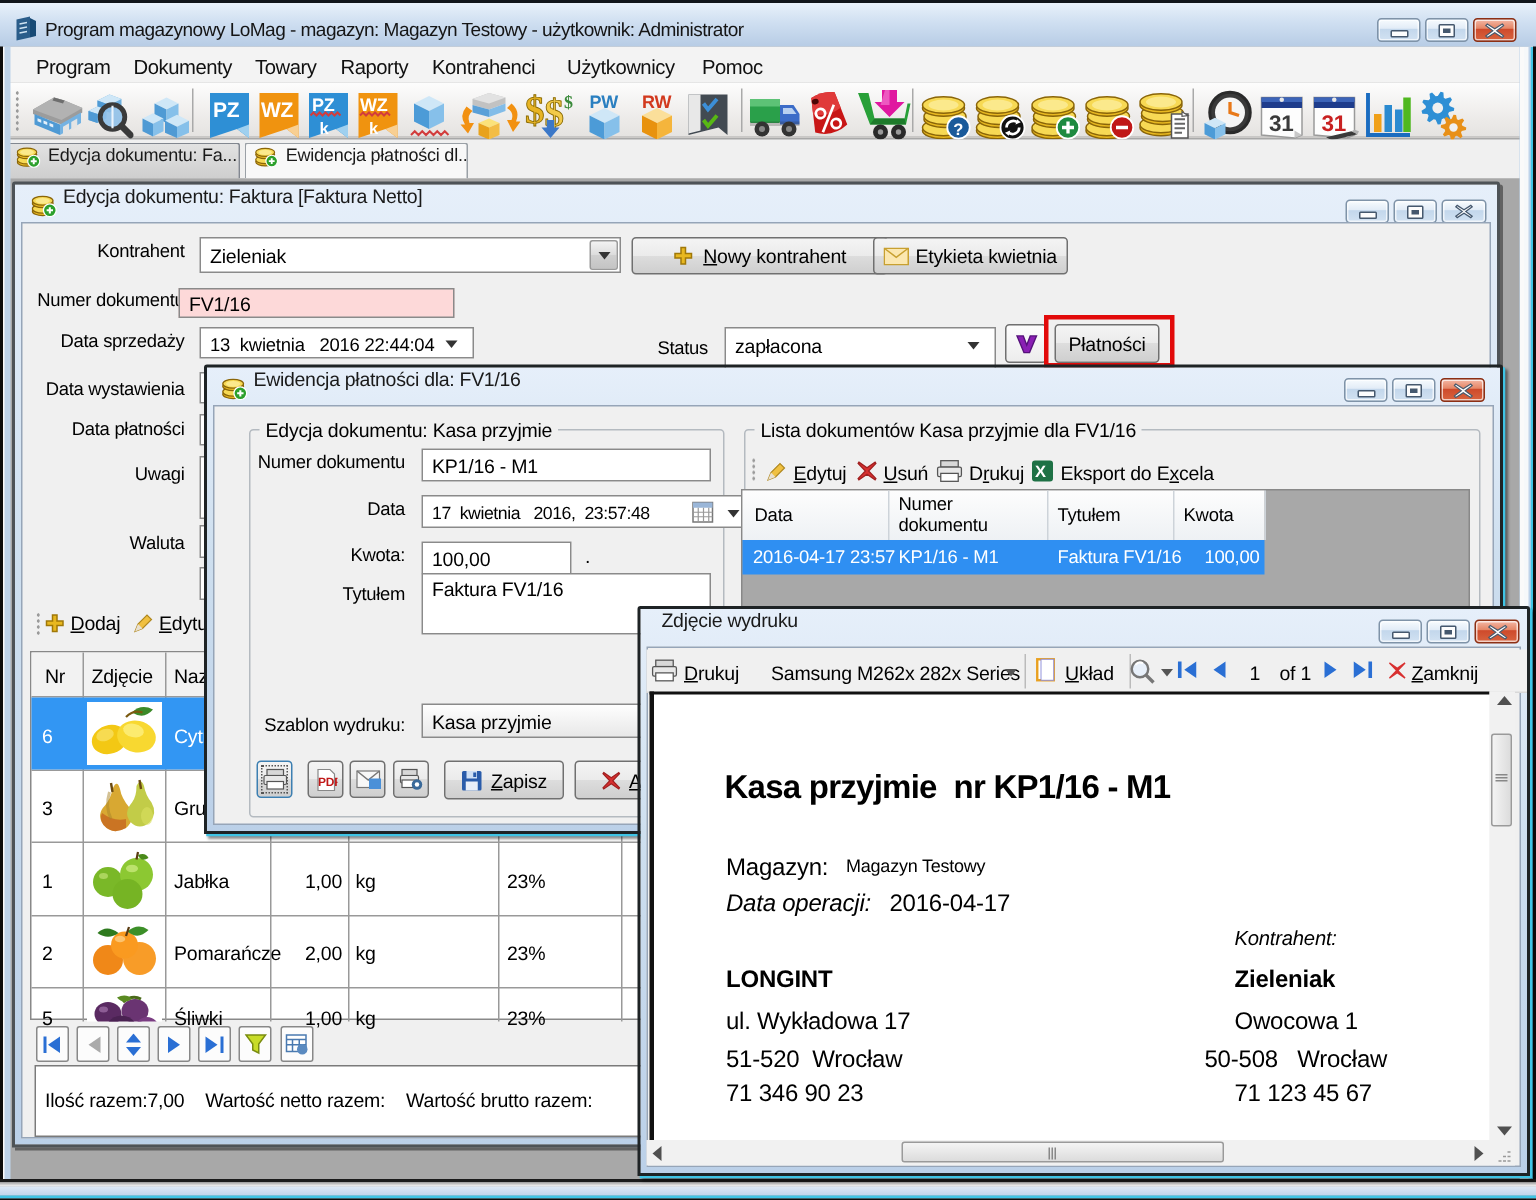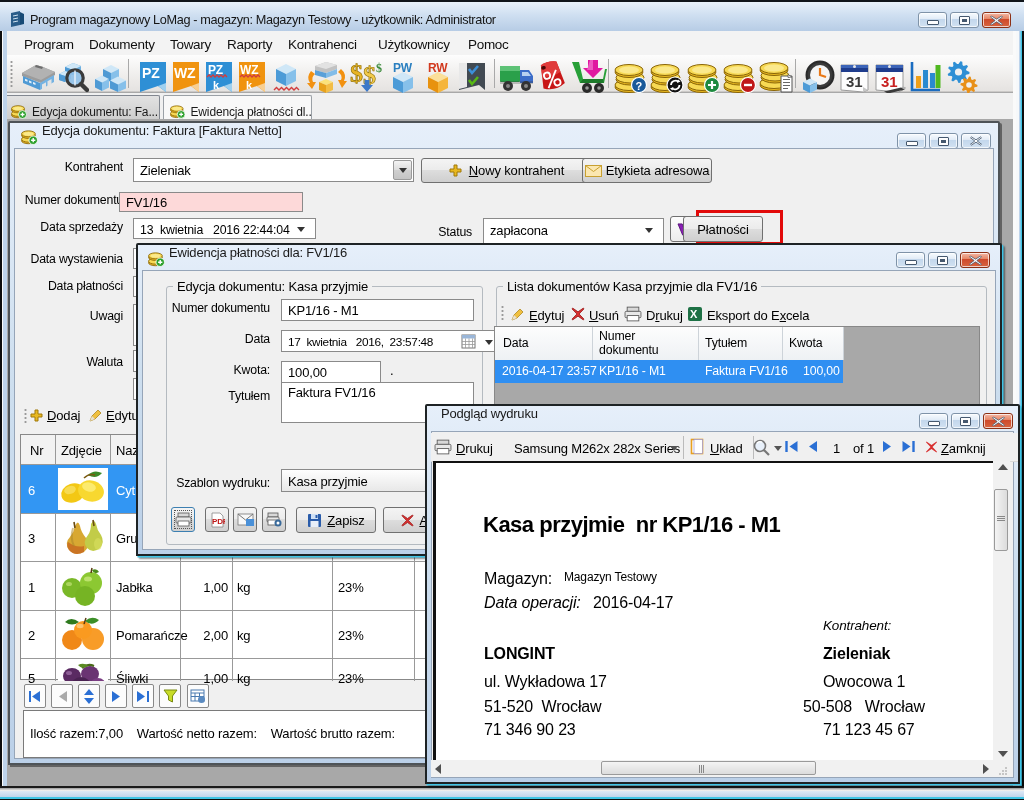--- a/index.html
+++ b/index.html
@@ -13,21 +13,21 @@
 .gmin{width:12px;height:5px;background:#fdfdfd;border:1px solid #45586e;border-radius:1px;margin-top:5px}
 .gmax{width:11px;height:9px;background:#fdfdfd;border:1px solid #45586e;border-radius:1px;display:flex;align-items:center;justify-content:center}
 .gmax>i{display:block;width:5px;height:3px;background:#45586e}
 #menubar{position:absolute;left:2px;top:31px;width:1020px;height:24px;background:#f3f3f3}
 #menubar span{position:absolute;top:6px;font-size:13.5px;color:#101010;letter-spacing:-0.3px}
 #paygrid .tbtxt{font-size:12.3px}
 #toolbar{position:absolute;left:2px;top:55px;width:1020px;height:37px;background:linear-gradient(#fdfdfd,#eceae8 70%,#e5e3e1);border-bottom:1px solid #cbc9c7}
 .tsep{position:absolute;top:4px;width:1px;height:29px;background:#a9a9a9}
 .ticon{position:absolute}
 #tabbar{position:absolute;left:2px;top:93px;width:1020px;height:26px;background:#f0f0f0}
-.tab{position:absolute;top:2px;height:24px;border:1px solid #828790;border-bottom:none;border-radius:2px 2px 0 0;font-size:12px;color:#1a1a1a;display:flex;align-items:flex-end;padding-left:6px}
+.tab{position:absolute;top:2px;height:24px;border:1px solid #828790;border-bottom:none;border-radius:2px 2px 0 0;font-size:12px;color:#1a1a1a;display:flex;align-items:flex-start;padding-left:6px}
 .tab .tl{margin-left:5px;white-space:nowrap;overflow:hidden}
 #mdi{position:absolute;left:2px;top:119px;width:1020px;height:668px;background:#a8a8a8}
 .win{position:absolute;background:linear-gradient(#e6effa,#cedfef 40%,#bbd0e8);border:2px solid #1e2325;border-radius:2px 2px 0 0;box-shadow:1.5px 1.5px 0 #3fc4e5,3px 3px 2px rgba(0,0,0,.45)}
 #wmain{border-color:#4e5357;box-shadow:2px 2px 0 rgba(40,40,40,.55)}
 .win .wtitle{position:absolute;left:22px;top:0;font-size:13px;color:#1a1a1a;white-space:nowrap;letter-spacing:-0.2px}
 .win .wbody{position:absolute;left:4px;right:4px;bottom:4px;top:25px;background:#f0f0f0;border:1px solid #96a5b8}
 .lbl{position:absolute;font-size:12.3px;color:#000;text-align:right;white-space:nowrap;letter-spacing:-0.2px}
 .fld{position:absolute;background:#fff;border:1px solid #8a8a8a;font-size:13px;color:#000}
 .fld .v{position:absolute;left:6px;top:3px;white-space:nowrap}
 .btn{position:absolute;border:1px solid #707070;border-radius:3px;background:linear-gradient(#f4f4f4,#ebebeb 50%,#dddddd 50%,#cfcfcf);font-size:13px;color:#000;display:flex;align-items:center;justify-content:center;white-space:nowrap}
@@ -429,21 +429,21 @@
         <svg width="13" height="13" viewBox="0 0 13 13" style="margin-right:7px">
           <path d="M5 1 H8 V5 H12 V8 H8 V12 H5 V8 H1 V5 H5 Z" fill="#e8b820" stroke="#a07808" stroke-width="1"></path>
         </svg>
         <span><u>N</u>owy kontrahent</span>
       </div>
  <div class="btn" style="left:572px;top:35px;width:130px;height:25px">
         <svg width="17" height="12" viewBox="0 0 17 12" style="margin-right:4px">
           <rect x="0.5" y="0.5" width="16" height="11" fill="#fbe7b0" stroke="#c8a030"></rect>
           <path d="M0.5 0.5 L8.5 6.5 L16.5 0.5" fill="none" stroke="#c8a030"></path>
         </svg>
-        <span>Etykieta adresowa</span>
+        <span>Etykieta kwietnia</span>
       </div>
  <div class="lbl" style="left:13px;width:100px;top:70px">Numer dokumentu</div>
  <div class="fld" style="left:109px;top:69px;width:184px;height:20px;background:#fdd9d9">
         <span class="v" style="top:2px">FV1/16</span>
       </div>
  <div class="lbl" style="left:13px;width:100px;top:97px">Data sprzedaży</div>
  <div class="fld" style="left:123px;top:95px;width:183px;height:21px">
         <span class="v" style="top:4px;font-size:12.3px">13&nbsp;&nbsp;kwietnia&nbsp;&nbsp;&nbsp;2016 22:44:04</span>
         <div class="darr" style="position:absolute;right:10px;top:8px"></div>
       </div>
@@ -452,21 +452,21 @@
         <span class="v" style="top:4px">zapłacona</span>
         <div class="darr" style="position:absolute;right:10px;top:9px"></div>
       </div>
  <div class="btn" style="left:660px;top:93px;width:28px;height:26px;background:linear-gradient(#fdfdfd,#ececec)">
         <svg width="15" height="13" viewBox="0 0 16 14">
           <path d="M1 1 L5.5 1 L8 7.5 L10.5 1 L15 1 L10 13 L6 13 Z" fill="#8a1fb4"></path>
           <path d="M1 1 L5.5 1 L8 7.5 L10.5 1 L15 1 L10 13 L6 13 Z" fill="none" stroke="#55127a" stroke-width="1"></path>
         </svg>
       </div>
  <div class="abs" style="left:686px;top:87px;width:87px;height:35px;border:3px solid #e20a0a"></div>
- <div class="btn" style="left:673px;top:93px;width:80px;height:26px">Płatności</div>
+ <div class="btn" style="left:693px;top:93px;width:70px;height:26px">Płatności</div>
  <div class="lbl" style="left:13px;width:100px;top:129px">Data wystawienia</div>
  <div class="fld" style="left:123px;top:125px;width:183px;height:21px"></div>
  <div class="lbl" style="left:13px;width:100px;top:156px">Data płatności</div>
  <div class="fld" style="left:123px;top:153px;width:183px;height:21px">
         <span class="v" style="top:3px">2</span>
       </div>
  <div class="lbl" style="left:13px;width:100px;top:186px">Uwagi</div>
  <div class="fld" style="left:123px;top:181px;width:183px;height:42px"></div>
  <div class="lbl" style="left:13px;width:100px;top:232px">Waluta</div>
  <div class="fld" style="left:123px;top:227px;width:183px;height:22px"></div>
@@ -756,21 +756,21 @@
    <div class="tbtxt" style="left:294px;top:9px">Kwota</div>
    <div class="abs" style="left:0;top:33px;width:348px;height:23px;background:#2f8ff2"></div>
    <div class="tbtxt" style="left:7px;top:37px;color:#fff">2016-04-17 23:57</div>
    <div class="tbtxt" style="left:104px;top:37px;color:#fff">KP1/16 - M1</div>
    <div class="tbtxt" style="left:210px;top:37px;color:#fff">Faktura FV1/16</div>
    <div class="tbtxt" style="left:308px;top:37px;color:#fff">100,00</div>
  </div>
 </div>
 
 <div class="win" id="wprev" style="left:425px;top:404px;width:595px;height:380px">
- <div class="wtitle" style="left:14px">Podgląd wydruku</div>
+ <div class="wtitle" style="left:14px">Zdjęcie wydruku</div>
  <div class="cbtns" style="left:492px;top:7px">
   <div class="cb">
           <div class="gmin"></div>
         </div>
   <div class="cb">
           <div class="gmax">
             <i></i>
           </div>
         </div>
   <div class="cb red" style="width:30px">

